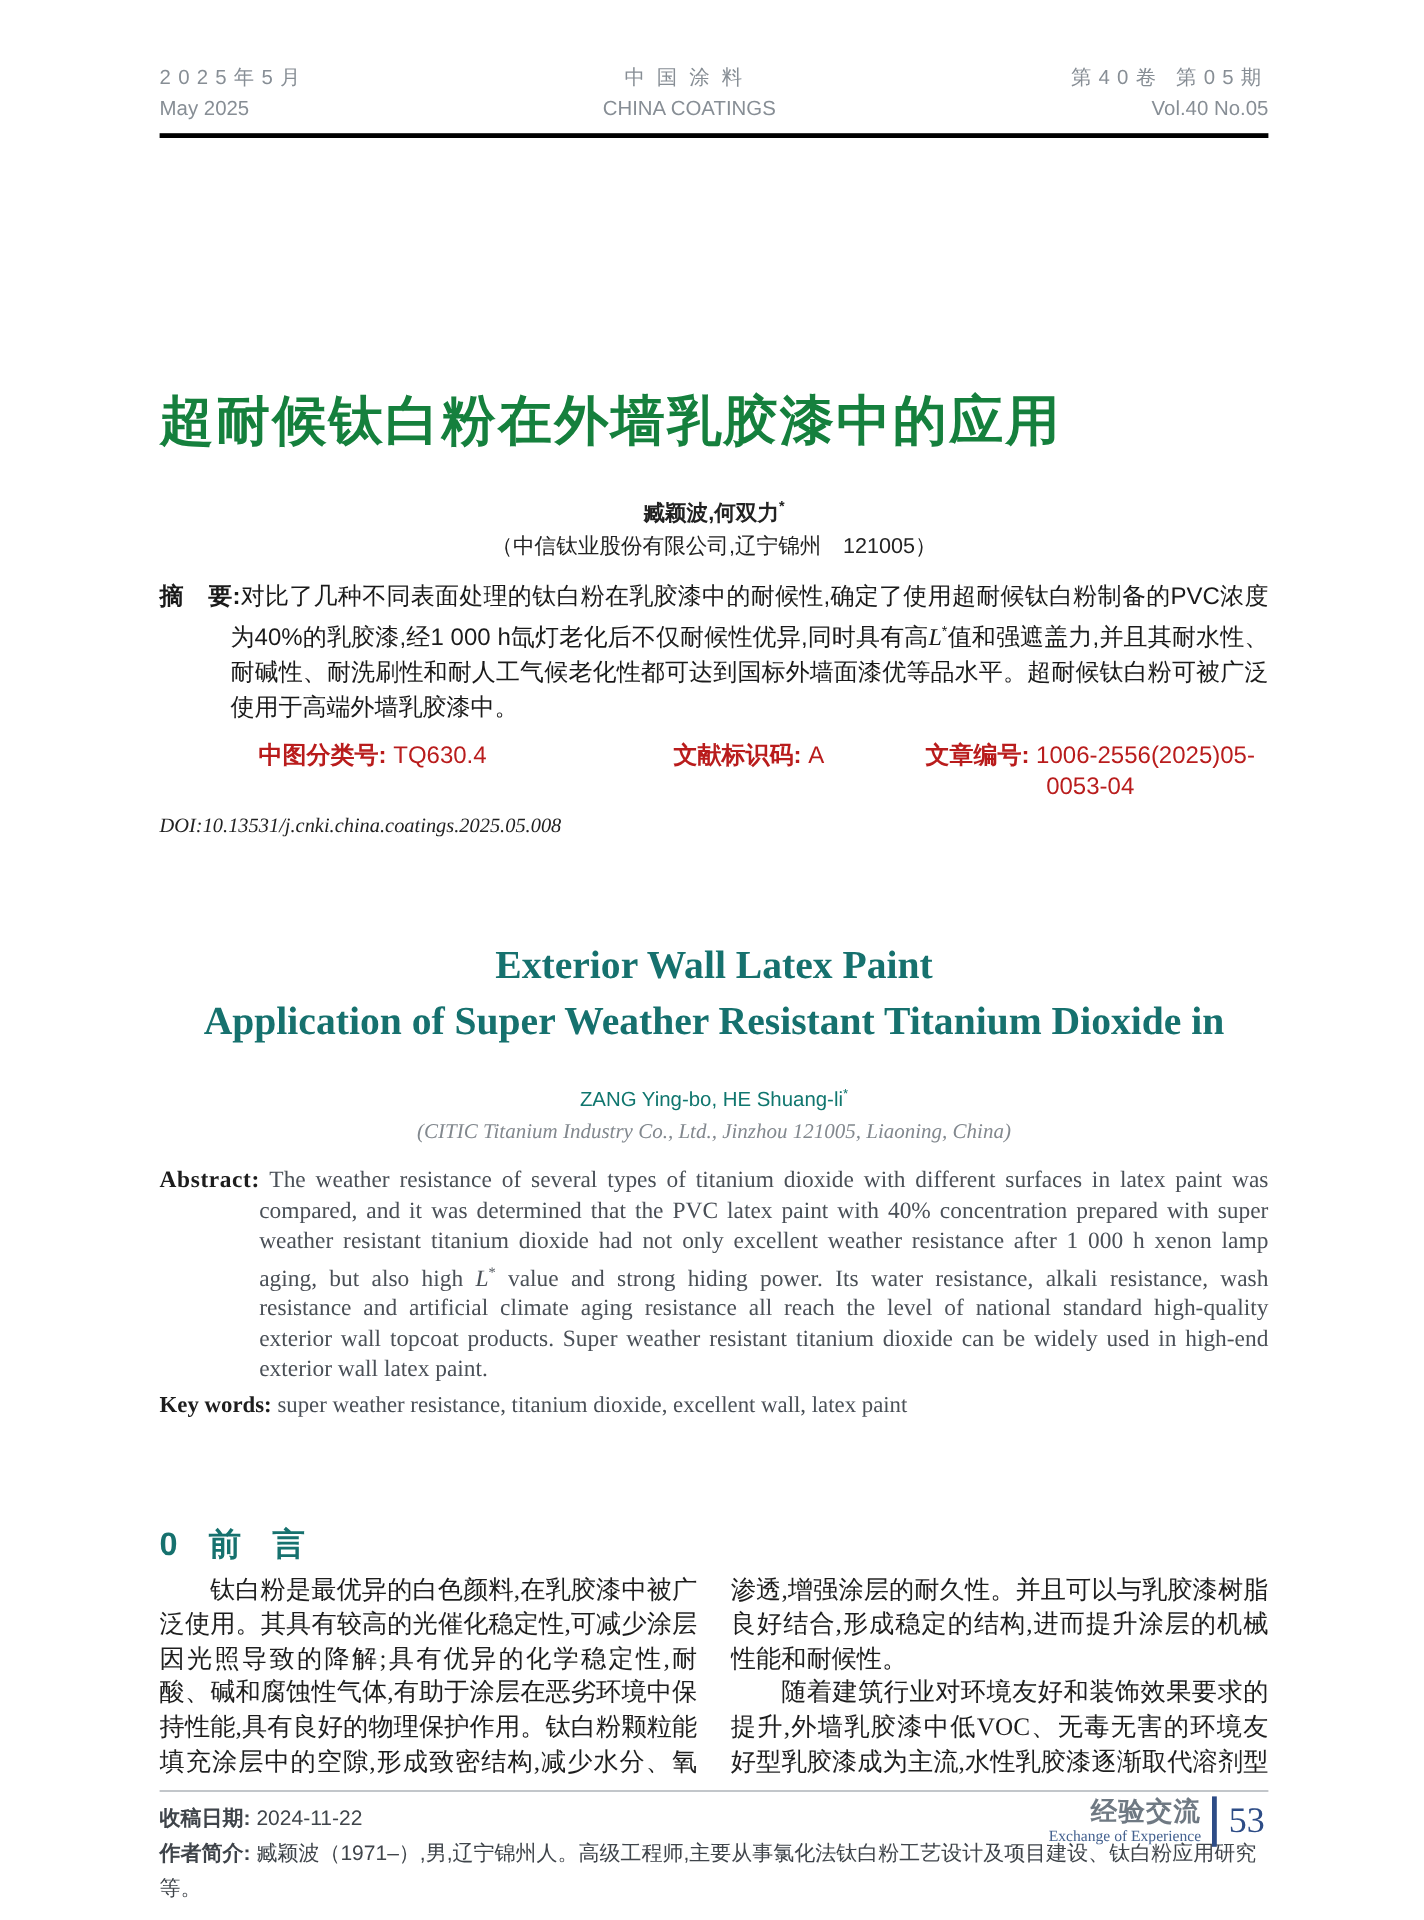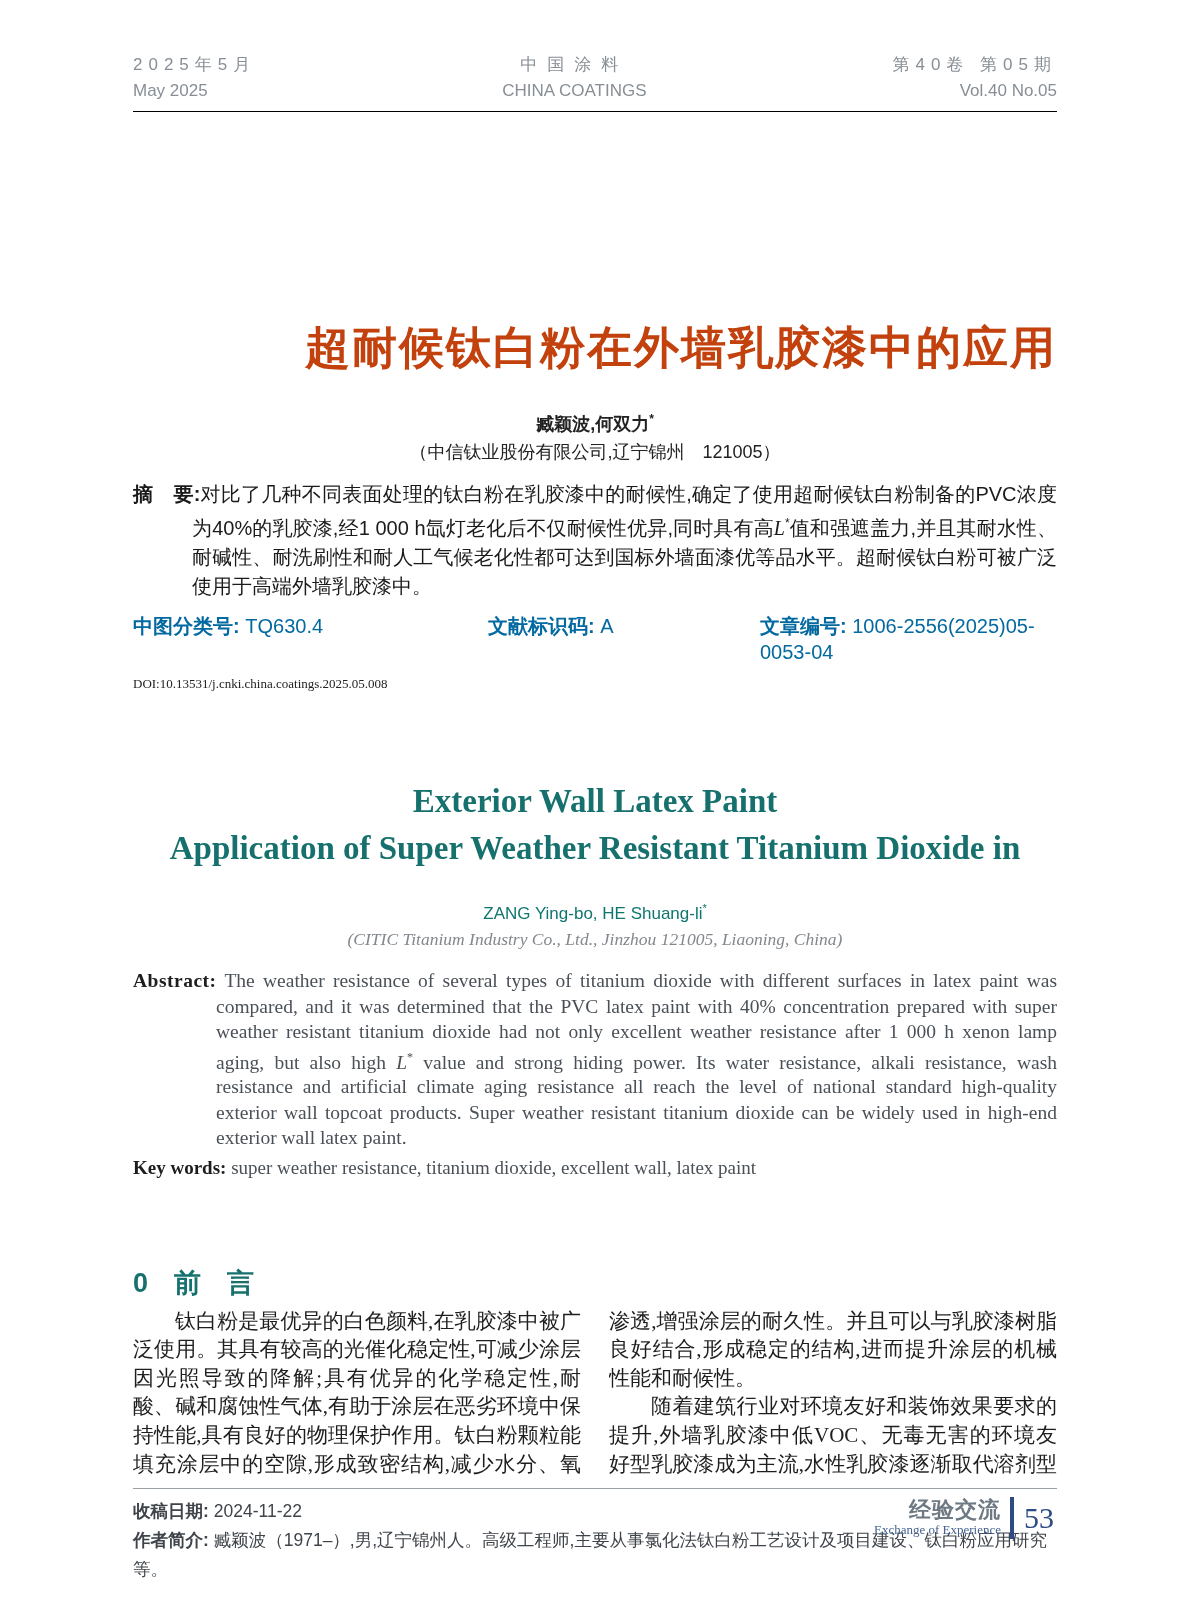--- a/index.html
+++ b/index.html
@@ -2,52 +2,52 @@
 <html><head>
 <meta charset="utf-8">
 <style>
   html,body{margin:0;padding:0;background:#e8e8e8;}
   .page{position:relative;width:1187px;height:1600px;background:#ffffff;margin:0 auto;overflow:hidden;
         font-family:"Liberation Sans","DejaVu Sans",sans-serif;color:#1e1e1e;}
   .content{position:relative;margin:0 133px 0 133px;width:924px;}
 
   
   .jheader{display:flex;justify-content:space-between;align-items:flex-end;
-           padding-top:52px;padding-bottom:7px;border-bottom:1px solid #000000;
+           padding-top:52px;padding-bottom:7px;border-bottom:4px solid #000000;
            color:#878e95;font-size:17px;line-height:26px;}
   .jh-left{text-align:left;}
   .jh-center{text-align:center;}
   .jh-right{text-align:right;}
   .jh-cn{letter-spacing:6px;}
   .jh-cn.spread{letter-spacing:10px;}
 
   
-  .title-cn{margin:207px 0 0 0;text-align:right;color:#c2410c;
+  .title-cn{margin:207px 0 0 0;text-align:left;color:#15803d;
             font-size:45px;font-weight:bold;line-height:58px;letter-spacing:2px;}
   .authors-cn{margin-top:30px;text-align:center;font-size:18px;font-weight:bold;line-height:24px;color:#222;}
   .authors-cn sup{font-size:12px;}
   .affiliation-cn{margin-top:4px;text-align:center;font-size:18px;line-height:24px;color:#222;}
 
   
   .abstract-cn{margin-top:16px;font-size:20px;line-height:29px;text-align:justify;
                padding-left:59px;text-indent:-59px;color:#1a1a1a;}
   .abstract-cn .lbl{font-weight:bold;}
   .lstar{font-family:"Liberation Serif","DejaVu Serif",serif;font-style:italic;}
   .abstract-cn sup,.abstract-en sup{font-size:12px;}
   .keywords-cn{margin-top:3px;font-size:20px;line-height:28px;color:#1a1a1a;}
   .keywords-cn .lbl{font-weight:bold;}
 
   
-  .meta-row{margin-top:12px;display:flex;font-size:20px;line-height:26px;color:#0369a1;}
+  .meta-row{margin-top:12px;display:flex;font-size:20px;line-height:26px;color:#b91c1c;text-align:center;}
   .meta-cell .lbl{font-weight:bold;}
   .meta-c1{width:355px;}
   .meta-c2{width:272px;}
   .meta-c3{flex:1;}
   .doi-line{margin-top:7px;font-family:"Liberation Serif","DejaVu Serif",serif;
-            font-size:13px;line-height:24px;color:#222;}
+            font-size:17px;line-height:24px;color:#222;font-style:italic;}
 
   
   .title-en{margin:82px 0 0 0;text-align:center;color:#16716e;
             font-family:"Liberation Serif","DejaVu Serif",serif;
             font-size:33px;font-weight:bold;line-height:47px;}
   .title-en span{display:block;}
   .authors-en{margin-top:25px;text-align:center;font-size:17px;line-height:22px;color:#0f766e;}
   .authors-en sup{font-size:11px;}
   .affiliation-en{margin-top:4px;text-align:center;font-family:"Liberation Serif","DejaVu Serif",serif;
                   font-style:italic;font-size:17.5px;line-height:22px;color:#82888e;}

